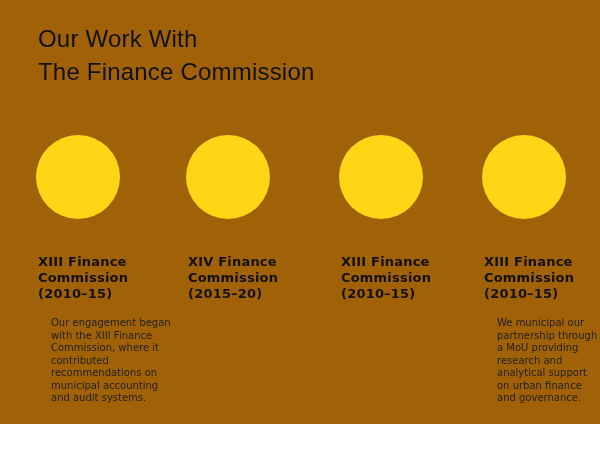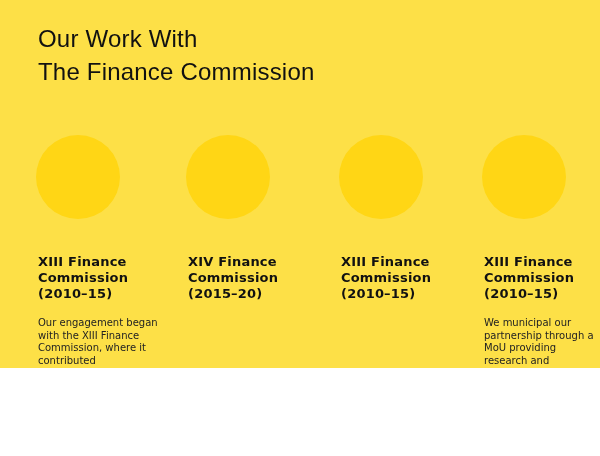--- a/index.html
+++ b/index.html
@@ -1,21 +1,21 @@
 <!DOCTYPE html>
 <html><head>
 <meta charset="utf-8">
 <style>
   * { margin: 0; padding: 0; box-sizing: border-box; }
   html, body { background: #ffffff; }
   .slide {
     position: relative;
     width: 600px;
-    height: 368px;
-    background: #fde047;
+    height: 424px;
+    background: #a16207;
     overflow: hidden;
     font-family: "DejaVu Sans", sans-serif;
   }
   .title {
     position: absolute;
     left: 38px;
     top: 22px;
     font-family: "Liberation Sans", sans-serif;
     font-size: 24px;
     line-height: 33px;
@@ -50,20 +50,21 @@
     line-height: 16px;
     font-weight: bold;
     color: #111111;
     letter-spacing: 0.2px;
   }
   .col-body {
     margin-top: 15px;
     font-size: 10px;
     line-height: 12.5px;
     color: #222222;
+    margin-left: 13px;
   }
 </style>
 </head>
 <body>
 
 <div class="slide">
 
   <h1 class="title">
     <span class="title-line">Our Work With</span>
     <span class="title-line">The Finance Commission</span>

